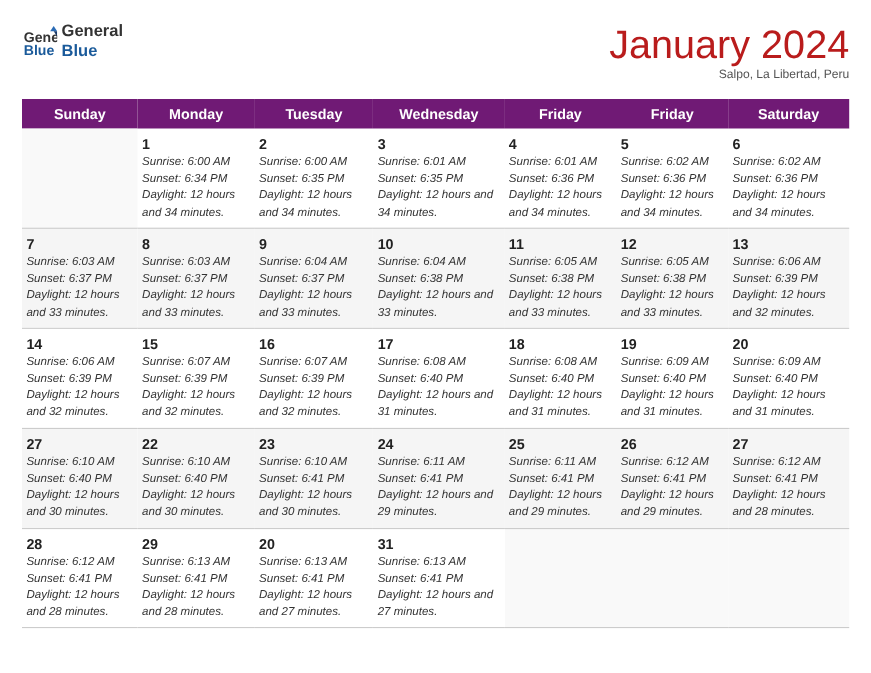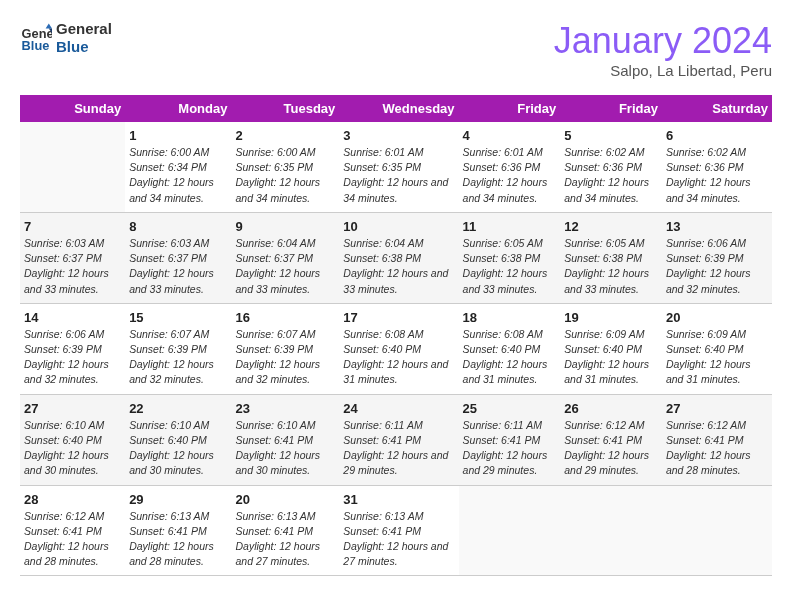--- a/index.html
+++ b/index.html
@@ -24,36 +24,36 @@
     .logo-icon {
       width: 32px;
       height: 32px;
     }
     .title-section {
       text-align: right;
     }
     .month-title {
       font-size: 36px;
       font-weight: normal;
-      color: #8b5cf6;
+      color: #b91c1c;
     }
     .location {
-      font-size: 15px;
+      font-size: 11px;
       color: #555;
     }
     table {
       width: 100%;
       border-collapse: collapse;
       font-size: 11px;
     }
     thead tr th {
-      background-color: #a21caf;
+      background-color: #701a75;
       color: #fff;
       padding: 6px 4px;
-      text-align: right;
+      text-align: center;
       font-size: 13px;
       font-weight: 600;
     }
     tbody tr {
       border-bottom: 1px solid #ccc;
     }
     tbody tr:nth-child(even) {
       background-color: #f5f5f5;
     }
     tbody tr:nth-child(odd) {

